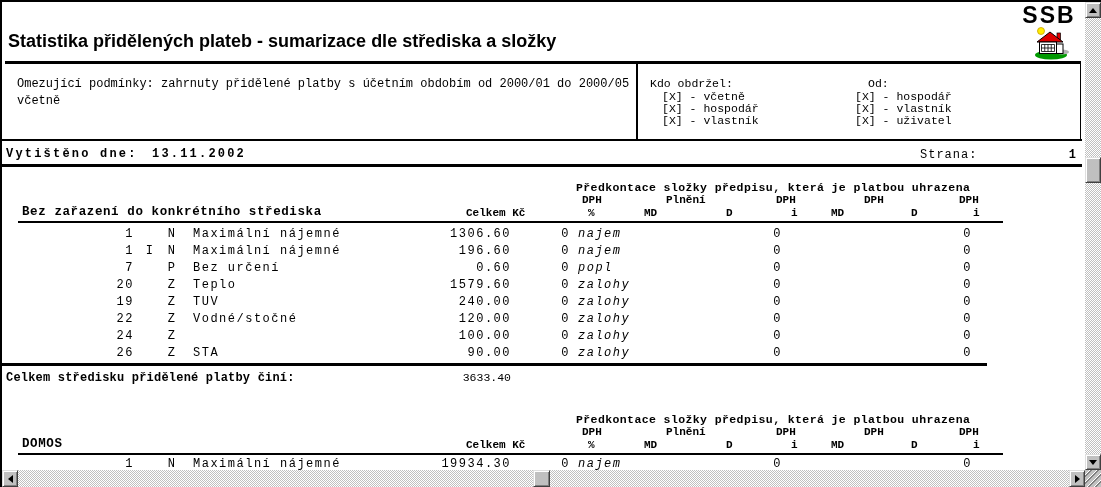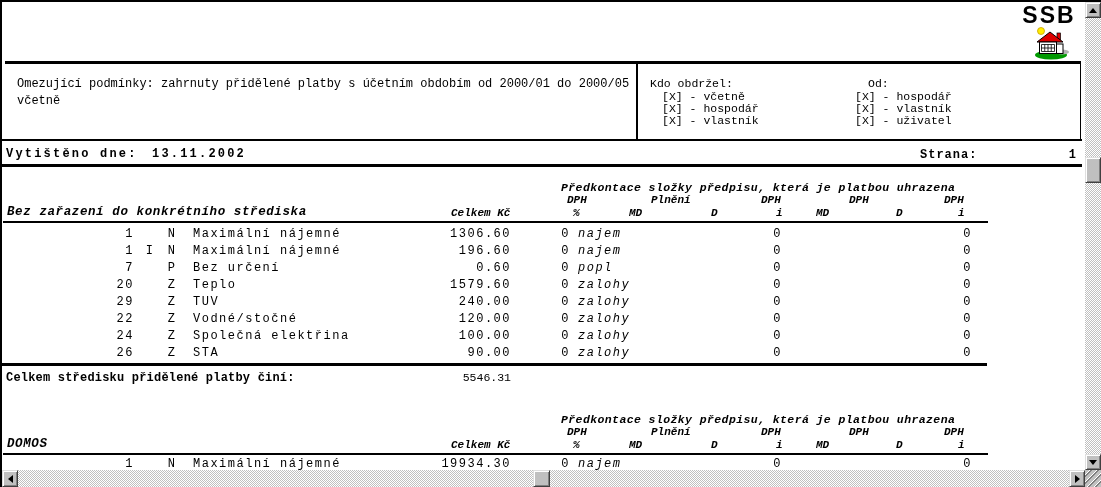--- a/index.html
+++ b/index.html
@@ -31,25 +31,25 @@
   .cond1 { top:75px; } .cond2 { top:92px; }
 
   .kdo-title { position:absolute; left:648px; top:75px; font-size:11.5px; }
   .od-title  { position:absolute; left:866px; top:75px; font-size:11.5px; }
   .kdo-item { position:absolute; left:660px; font-size:11.5px; white-space:pre; }
   .od-item  { position:absolute; left:853px; font-size:11.5px; white-space:pre; }
   .li0 { top:88px; } .li1 { top:100px; } .li2 { top:112px; }
 
   .printed-label { position:absolute; left:4px; top:145px; font-weight:bold; font-size:12px; letter-spacing:2.2px; }
   .printed-date  { position:absolute; left:150px; top:145px; font-weight:bold; font-size:12px; letter-spacing:2.2px; }
-  .page-label  { position:absolute; left:918px; top:146px; font-weight:bold; font-size:12px; letter-spacing:1px;text-align:center; }
+  .page-label  { position:absolute; left:918px; top:146px; font-weight:normal; font-size:12px; letter-spacing:1px;text-align:center; }
   .page-number { position:absolute; left:1038px; top:146px; width:36px; text-align:right; font-weight:bold; font-size:12px; }
 
   
-  .thead { position:absolute; left:1px; width:1083px; height:44px;font-style:italic; }
+  .thead { position:absolute; left:16px; width:1083px; height:44px; }
   .thead1 { top:179px; } .thead2 { top:411px; }
   .thead span { position:absolute; white-space:pre; }
   .th-banner { top:0; left:558px; font-weight:bold; font-size:11.5px; letter-spacing:0.4px; }
   .gh, .ch { font-weight:bold; font-size:11px; }
   .gh { top:13px; } .ch { top:26px; }
   .th-dph1{left:564px} .th-plneni{left:648px} .th-dph2{left:758px} .th-dph3{left:846px} .th-dph4{left:941px}
   .th-total{left:448px} .th-pct{left:570px} .th-md1{left:626px} .th-d1{left:708px}
   .th-i1{left:773px} .th-md2{left:813px} .th-d2{left:893px} .th-i2{left:955px}
   .sec-name { top:24px; left:4px; font-weight:bold; font-size:12.5px; letter-spacing:0.6px; }
   .thead-hr { position:absolute; top:40px; left:0; width:985px; height:2px; background:#000; }
@@ -111,20 +111,21 @@
       <circle cx="11" cy="6" r="3.5" fill="#ffee00" stroke="#c8a000" stroke-width="0.8"></circle>
       <ellipse cx="21" cy="30" rx="16" ry="4.5" fill="#009900"></ellipse>
       <ellipse cx="32" cy="27" rx="7" ry="2.5" fill="#b0b0b0"></ellipse>
       <rect x="27" y="8" width="3.5" height="7" fill="#dd0000" stroke="#000" stroke-width="0.7"></rect>
       <polygon points="7,17 20,7 33,17" fill="#dd0000" stroke="#000" stroke-width="1"></polygon>
       <rect x="9.5" y="17" width="17" height="11.5" fill="#ffffff" stroke="#000" stroke-width="1"></rect>
       <rect x="26.5" y="19" width="6.5" height="9.5" fill="#ffffff" stroke="#000" stroke-width="1"></rect>
       <path d="M11.5,19.5 h13 v7 h-13 z M11.5,23 h13 M14.75,19.5 v7 M18,19.5 v7 M21.25,19.5 v7" fill="#fff" stroke="#000" stroke-width="0.8"></path>
     </svg>
 
+    <div class="title">Statistika přidělených plateb - sumarizace dle střediska a složky</div>
 
     <div class="hr hr1"></div>
 
     <div class="cond cond1">Omezující podmínky: zahrnuty přidělené platby s účetním obdobím od 2000/01 do 2000/05</div>
     <div class="cond cond2">včetně</div>
     <div class="hr vdiv"></div>
     <div class="hr vdiv2"></div>
 
     <div class="kdo-title">Kdo obdržel:</div>
     <div class="kdo-item li0">[X] - včetně</div>
@@ -201,21 +202,21 @@
     <span class="rf f-flag"></span>
     <span class="rf f-type">Z</span>
     <span class="rf f-name">Teplo</span>
     <span class="rf f-total">1579.60</span>
     <span class="rf f-pct">0</span>
     <span class="rf f-md1">zalohy</span>
     <span class="rf f-i1">0</span>
     <span class="rf f-i2">0</span>
   </div>
         <div class="row">
-    <span class="rf f-num">29</span>
+    <span class="rf f-num">19</span>
     <span class="rf f-flag"></span>
     <span class="rf f-type">Z</span>
     <span class="rf f-name">TUV</span>
     <span class="rf f-total">240.00</span>
     <span class="rf f-pct">0</span>
     <span class="rf f-md1">zalohy</span>
     <span class="rf f-i1">0</span>
     <span class="rf f-i2">0</span>
   </div>
         <div class="row">
@@ -226,21 +227,20 @@
     <span class="rf f-total">120.00</span>
     <span class="rf f-pct">0</span>
     <span class="rf f-md1">zalohy</span>
     <span class="rf f-i1">0</span>
     <span class="rf f-i2">0</span>
   </div>
         <div class="row">
     <span class="rf f-num">24</span>
     <span class="rf f-flag"></span>
     <span class="rf f-type">Z</span>
-    <span class="rf f-name">Společná elektřina</span>
     <span class="rf f-total">100.00</span>
     <span class="rf f-pct">0</span>
     <span class="rf f-md1">zalohy</span>
     <span class="rf f-i1">0</span>
     <span class="rf f-i2">0</span>
   </div>
         <div class="row">
     <span class="rf f-num">26</span>
     <span class="rf f-flag"></span>
     <span class="rf f-type">Z</span>
@@ -248,21 +248,21 @@
     <span class="rf f-total">90.00</span>
     <span class="rf f-pct">0</span>
     <span class="rf f-md1">zalohy</span>
     <span class="rf f-i1">0</span>
     <span class="rf f-i2">0</span>
   </div>
       </div>
 
     <div class="hr hr5"></div>
     <div class="sum-label">Celkem středisku přidělené platby činí:</div>
-    <div class="sum-value">5546.31</div>
+    <div class="sum-value">3633.40</div>
 
     <div class="thead thead2">
       <span class="th-banner">Předkontace složky předpisu, která je platbou uhrazena</span>
       <span class="gh th-dph1">DPH</span>
       <span class="gh th-plneni">Plnění</span>
       <span class="gh th-dph2">DPH</span>
       <span class="gh th-dph3">DPH</span>
       <span class="gh th-dph4">DPH</span>
       <span class="sec-name">DOMOS</span>
       <span class="ch th-total">Celkem Kč</span>

